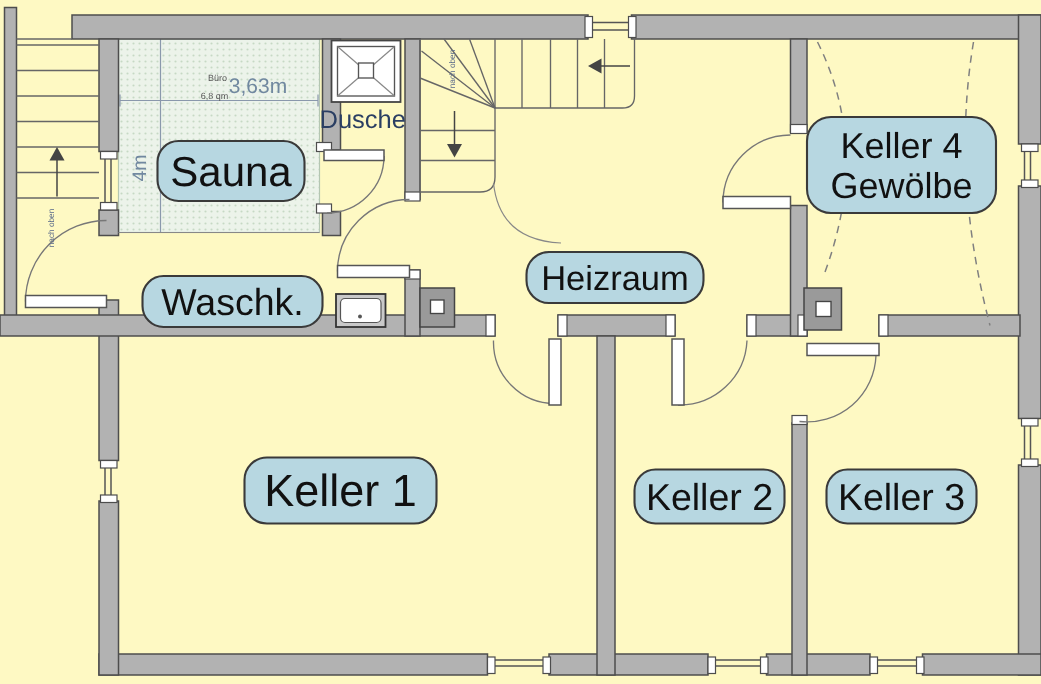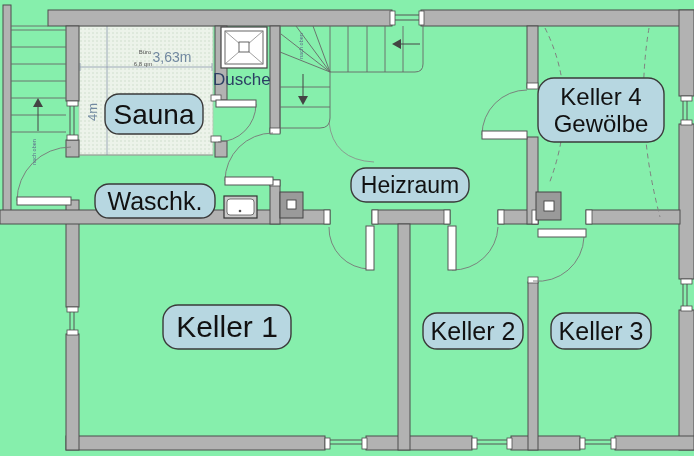--- a/index.html
+++ b/index.html
@@ -1,17 +1,17 @@
 <!DOCTYPE html>
 <html><head>
 <meta charset="utf-8">
 <style>
   html,body{margin:0;padding:0;background:#fff;}
   body{font-family:"Liberation Sans",sans-serif;}
-  #plan-wrap{width:694px;height:456px;position:relative;background:#86efac;overflow:hidden;}
+  #plan-wrap{width:694px;height:456px;position:relative;background:#fef9c3;overflow:hidden;}
   svg{display:block;}
   .wall{fill:#b2b2b2;stroke:#4d4d4d;stroke-width:1;}
   .cap{fill:#ffffff;stroke:#4d4d4d;stroke-width:0.8;}
   .winline{stroke:#555;stroke-width:1;fill:none;}
   .leaf{fill:#fff;stroke:#555;stroke-width:1;}
   .arc{fill:none;stroke:#777;stroke-width:0.9;}
   .stair{stroke:#666;stroke-width:0.9;fill:none;}
   .thin{stroke:#888;stroke-width:0.8;fill:none;}
   .dim{stroke:#8a98ac;stroke-width:0.8;fill:none;}
   .arrow{stroke:#444;stroke-width:1;fill:none;}

